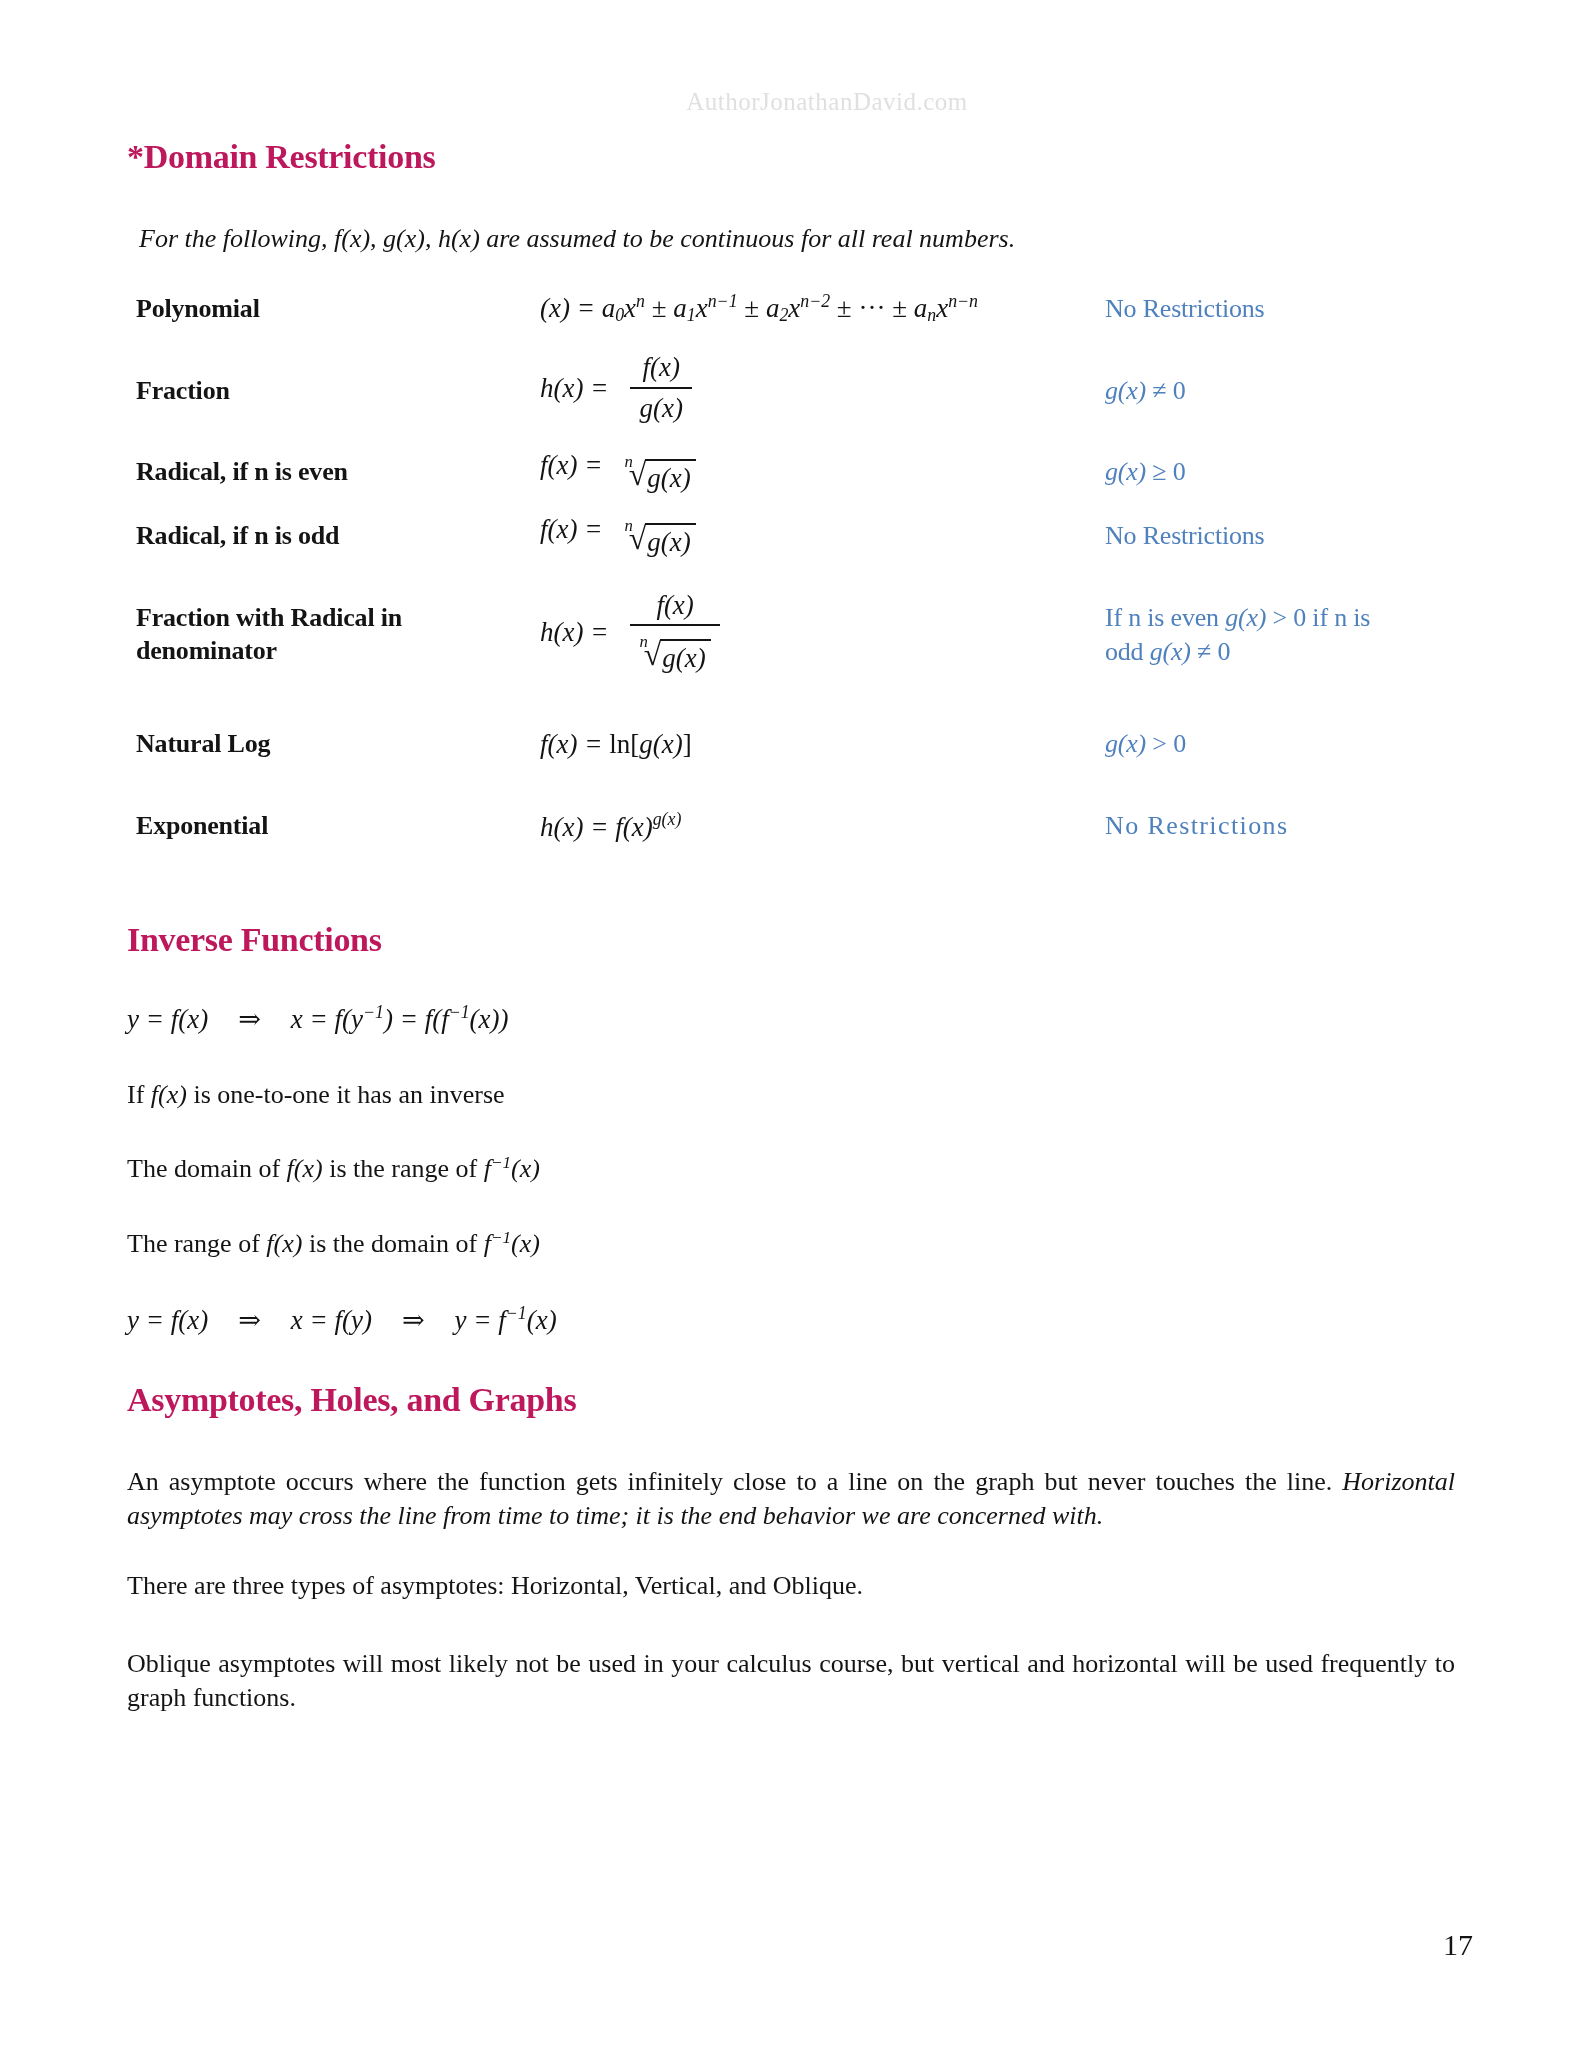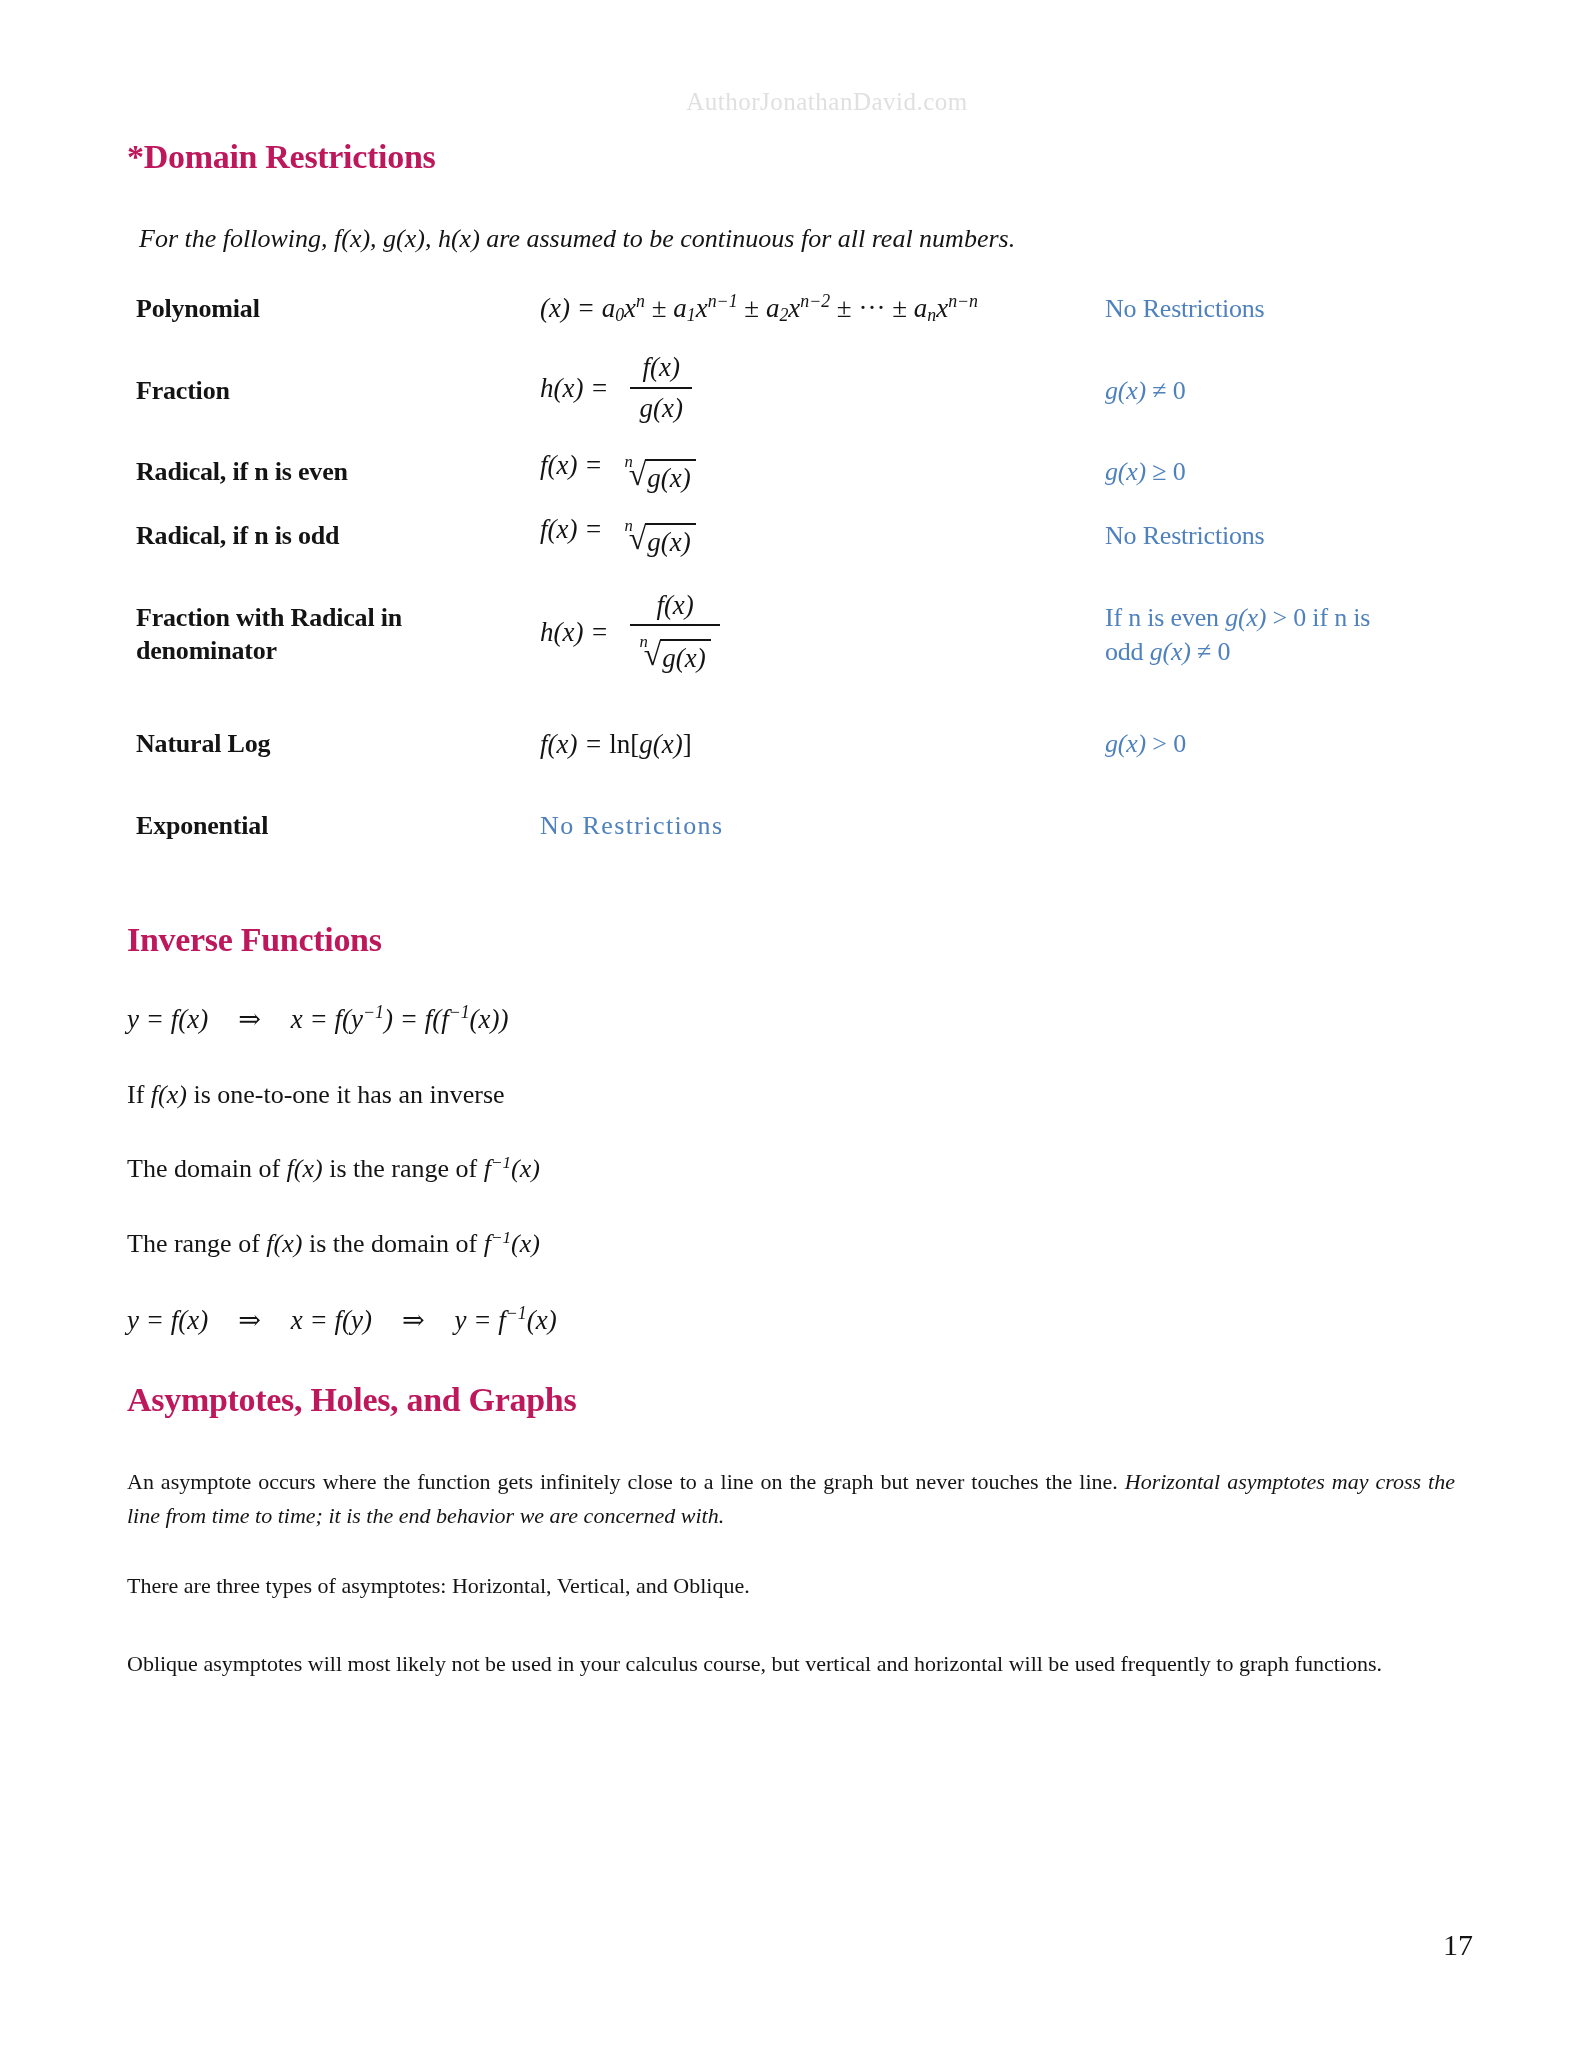--- a/index.html
+++ b/index.html
@@ -66,21 +66,21 @@
   .rad{display:inline-flex;align-items:flex-start;}
   .rad .idx{font-size:0.62em;font-style:italic;transform:translateY(-7px);margin-right:-4px;}
   .rad .surd{font-style:normal;font-size:1.18em;line-height:0.95;transform:translateY(1px);}
   .rad .rcd{border-top:2.2px solid #141414;font-style:italic;padding:1px 5px 0 2px;margin-left:-1px;}
   .expo{font-size:0.66em;font-style:italic;vertical-align:0.6em;}
   
   .math-line{margin:40px 0 0 0;font-size:27px;line-height:1.33;}
   .math-line.first{margin-top:42px;}
   .text-line{margin:40px 0 0 0;font-size:26px;line-height:1.33;}
   .para{
-    margin:36px 0 0 0;font-size:22px;line-height:34px;
+    margin:36px 0 0 0;font-size:26px;line-height:34px;
     text-align:justify;text-align-last:left;
   }
   .para.p1{margin-top:46px;}
   .para.p3{margin-top:44px;}
   .page-number{
     position:absolute;top:1928px;left:1443px;font-size:30px;color:#141414;
   }
 </style>
 </head>
 <body>
@@ -139,20 +139,23 @@
             </span></span>
         </span>
     </div>
     <div class="cell restriction"><span class="rm">If n is even </span><span class="mi">g(x)</span><span class="rm"> &gt; 0 if n is odd </span><span class="mi">g(x)</span><span class="rm"> ≠ 0</span></div>
 
     <div class="cell label">Natural Log</div>
     <div class="cell formula"><span class="mi">f(x) = </span><span class="rm">ln[</span><span class="mi">g(x)</span><span class="rm">]</span></div>
     <div class="cell restriction"><span class="mi">g(x)</span><span class="rm"> &gt; 0</span></div>
 
     <div class="cell label">Exponential</div>
+    <div class="cell formula">
+      <span class="mi">h(x) = f(x)</span><sup class="expo">g(x)</sup>
+    </div>
     <div class="cell restriction wide"><span class="rm">No Restrictions</span></div>
 
   </div>
 
   <h1 class="h h1-inverse">Inverse Functions</h1>
 
   <p class="math-line first"><span class="mi">y = f(x)</span><span class="arr">⇒</span><span class="mi">x = f(y</span><span class="sup">−1</span><span class="mi">) = f(f</span><span class="sup">−1</span><span class="mi">(x))</span></p>
   <p class="text-line pad"><span class="rm">If </span><span class="mi">f(x)</span><span class="rm"> is one-to-one it has an inverse</span></p>
   <p class="text-line"><span class="rm">The domain of </span><span class="mi">f(x)</span><span class="rm"> is the range of </span><span class="mi">f</span><span class="sup">−1</span><span class="mi">(x)</span></p>
   <p class="text-line"><span class="rm">The range of </span><span class="mi">f(x)</span><span class="rm"> is the domain of </span><span class="mi">f</span><span class="sup">−1</span><span class="mi">(x)</span></p>

